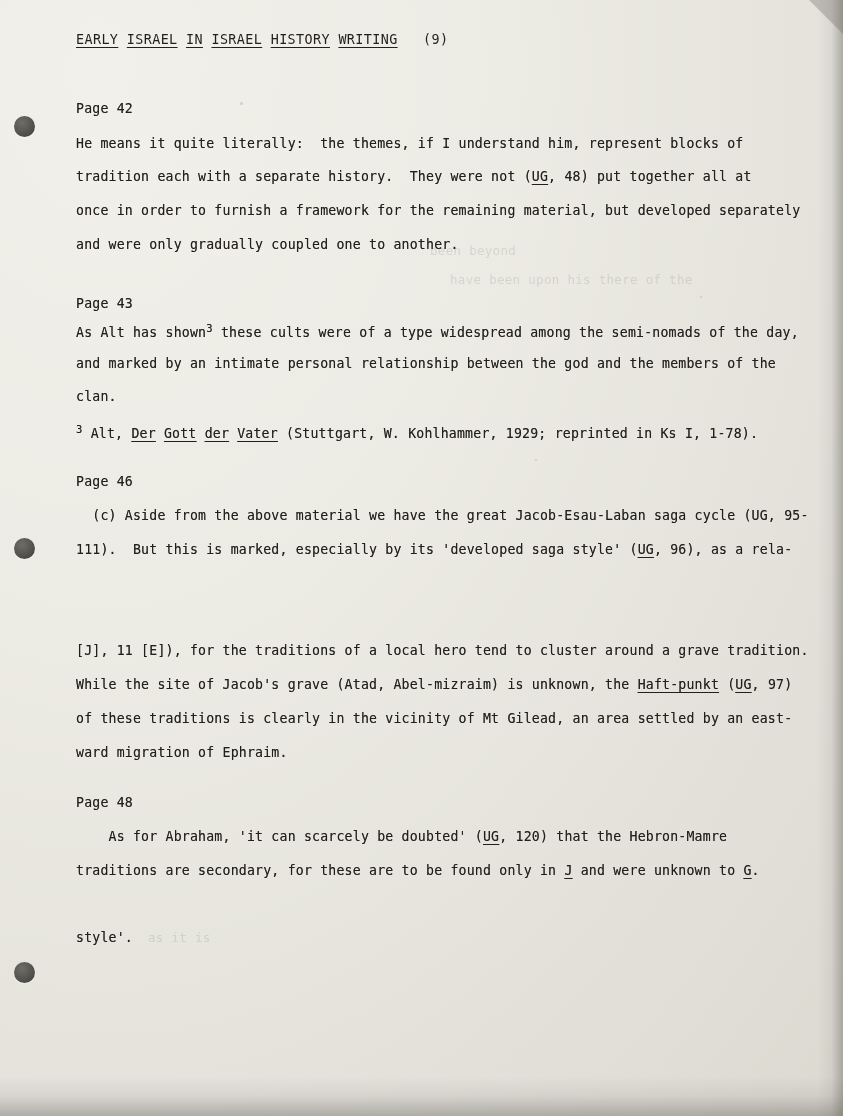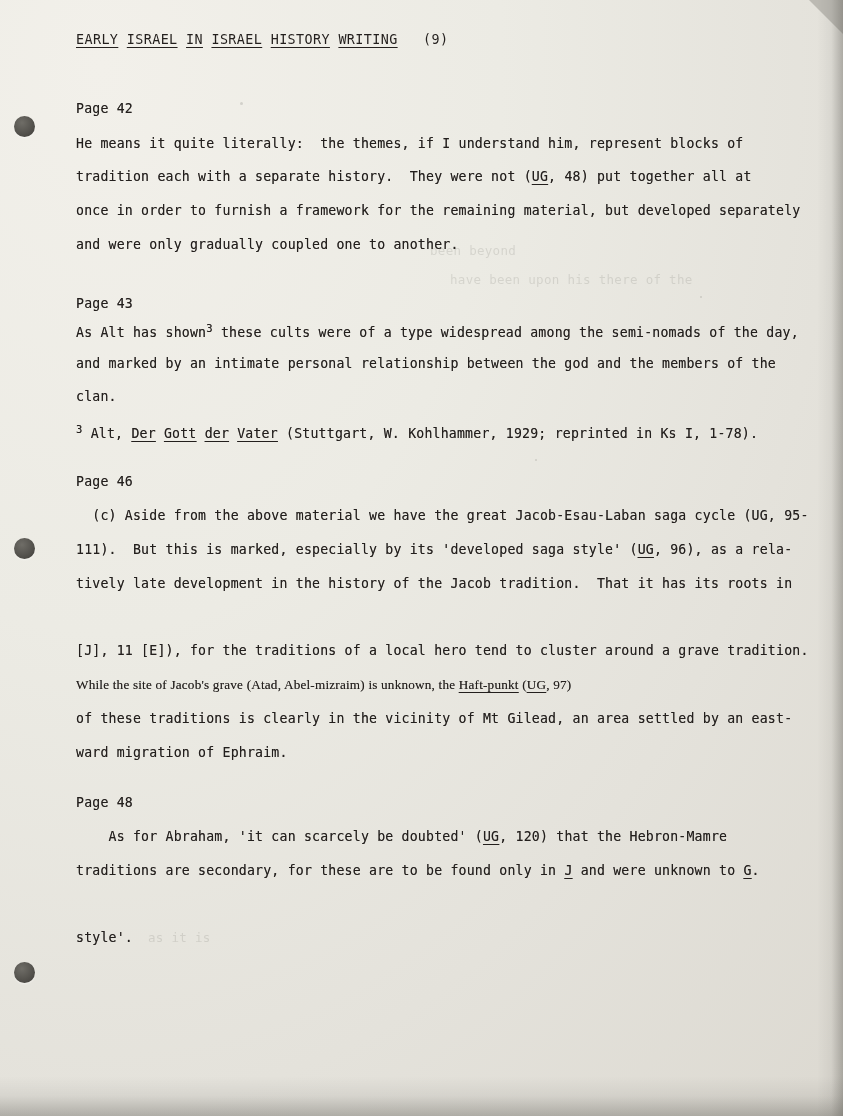--- a/index.html
+++ b/index.html
@@ -137,26 +137,25 @@
     <div class="line" style="left:76px; top:389px;">clan.</div>
 
     <div class="line" style="left:76px; top:423px;"><span class="fn-marker">3</span> Alt, <span class="u">Der</span> <span class="u">Gott</span> <span class="u">der</span> <span class="u">Vater</span> (Stuttgart, W. Kohlhammer, 1929; reprinted in Ks I, 1-78).</div>
 
     <div class="line" style="left:76px; top:474px;">Page 46</div>
 
     <div class="line" style="left:76px; top:508px;">  (c) Aside from the above material we have the great Jacob-Esau-Laban saga cycle (UG, 95-</div>
 
     <div class="line" style="left:76px; top:542px;">111).  But this is marked, especially by its 'developed saga style' (<span class="u">UG</span>, 96), as a rela-</div>
 
-    <div class="line" style="left:76px; top:576px;">tively late development in the history of the Jacob tradition.  That it has its roots in</div>
 
 
     <div class="line" style="left:76px; top:643px;">[J], 11 [E]), for the traditions of a local hero tend to cluster around a grave tradition.</div>
 
-    <div class="line" style="left:76px; top:677px;font-family:Liberation Serif, serif;">While the site of Jacob's grave (Atad, Abel-mizraim) is unknown, the <span class="u">Haft-punkt</span> (<span class="u">UG</span>, 97)</div>
+    <div class="line" style="left:76px; top:677px;">While the site of Jacob's grave (Atad, Abel-mizraim) is unknown, the <span class="u">Haft-punkt</span> (<span class="u">UG</span>, 97)</div>
 
     <div class="line" style="left:76px; top:711px;">of these traditions is clearly in the vicinity of Mt Gilead, an area settled by an east-</div>
 
     <div class="line" style="left:76px; top:745px;">ward migration of Ephraim.</div>
 
     <div class="line" style="left:76px; top:795px;">Page 48</div>
 
     <div class="line" style="left:76px; top:829px;">    As for Abraham, 'it can scarcely be doubted' (<span class="u">UG</span>, 120) that the Hebron-Mamre</div>
 
     <div class="line" style="left:76px; top:863px;">traditions are secondary, for these are to be found only in <span class="u">J</span> and were unknown to <span class="u">G</span>.</div>

